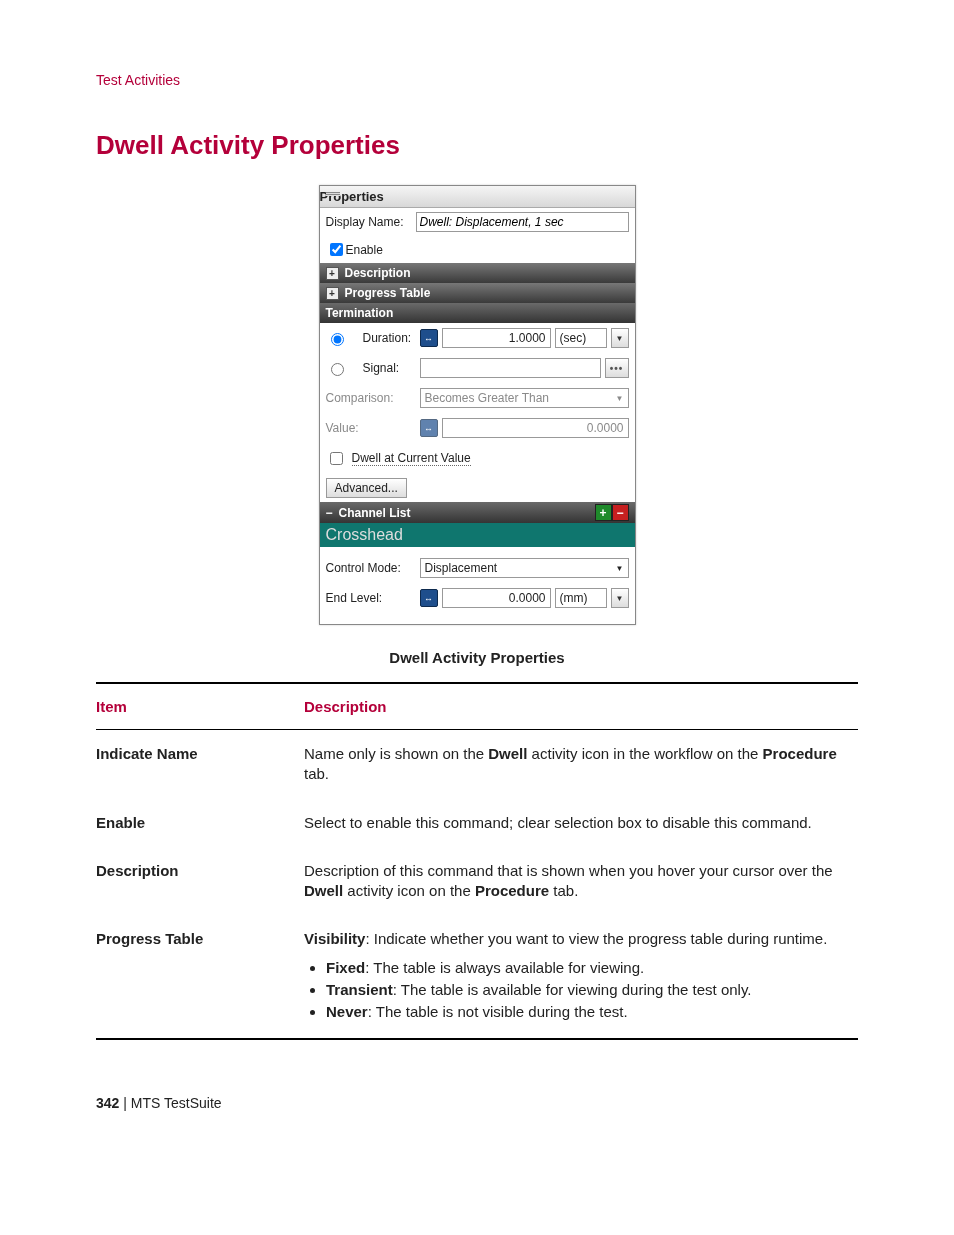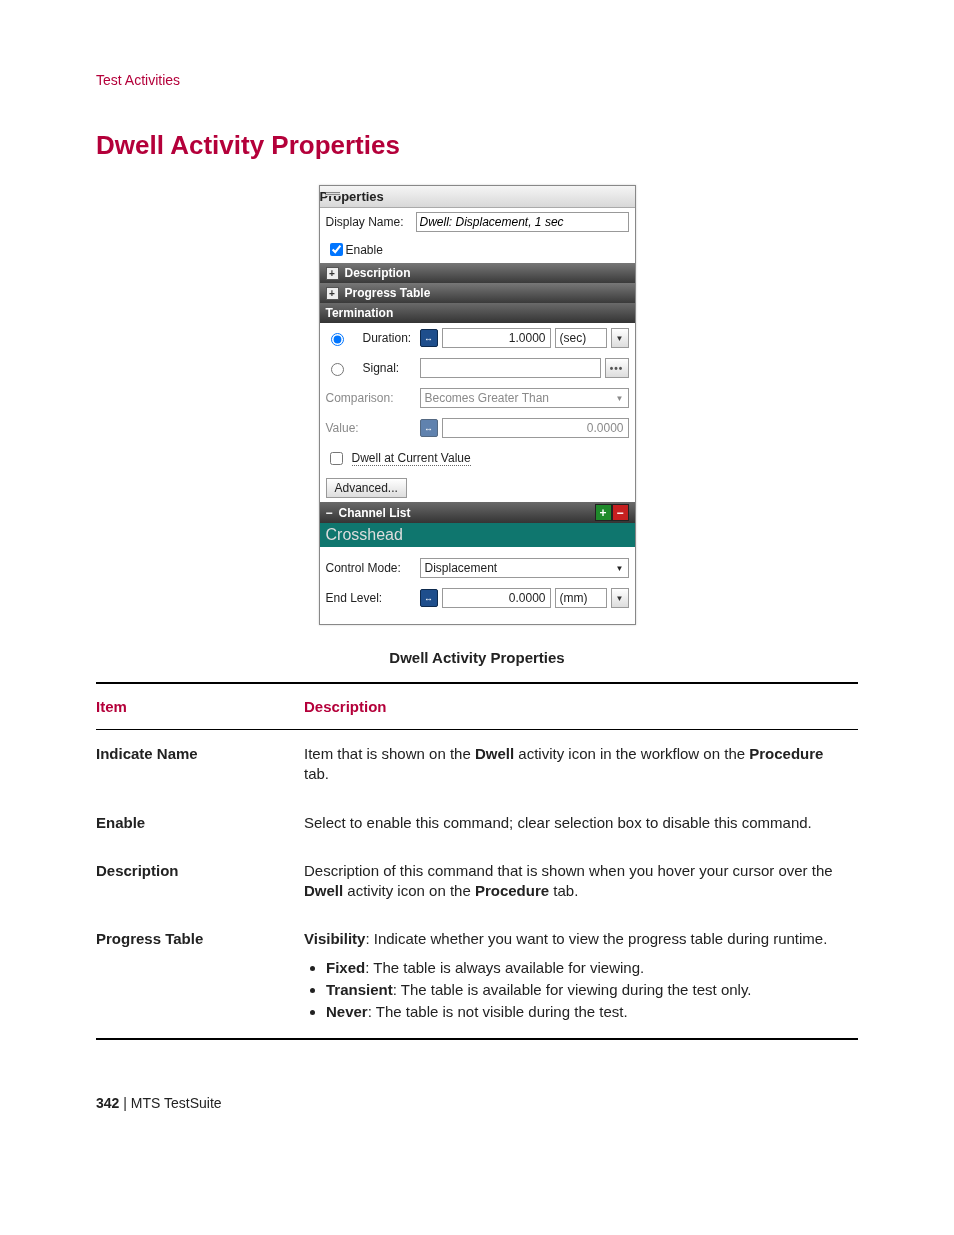--- a/index.html
+++ b/index.html
@@ -156,21 +156,21 @@
 
   <table class="doc">
     <tbody>
         <tr>
       <th>Item</th>
       <th>Description</th>
     </tr>
     <tr>
       <td class="k">Indicate Name</td>
       <td>
-        <span>Item that is shown on the </span><b>Dwell</b><span> activity icon in the workflow on the </span><b>Procedure</b><span> tab.</span>
+        <span>Name only is shown on the </span><b>Dwell</b><span> activity icon in the workflow on the </span><b>Procedure</b><span> tab.</span>
       </td>
     </tr>
     <tr>
       <td class="k">Enable</td>
       <td>Select to enable this command; clear selection box to disable this command.</td>
     </tr>
     <tr>
       <td class="k">Description</td>
       <td>
         <span>Description of this command that is shown when you hover your cursor over the </span><b>Dwell</b><span> activity icon on the </span><b>Procedure</b><span> tab.</span>

